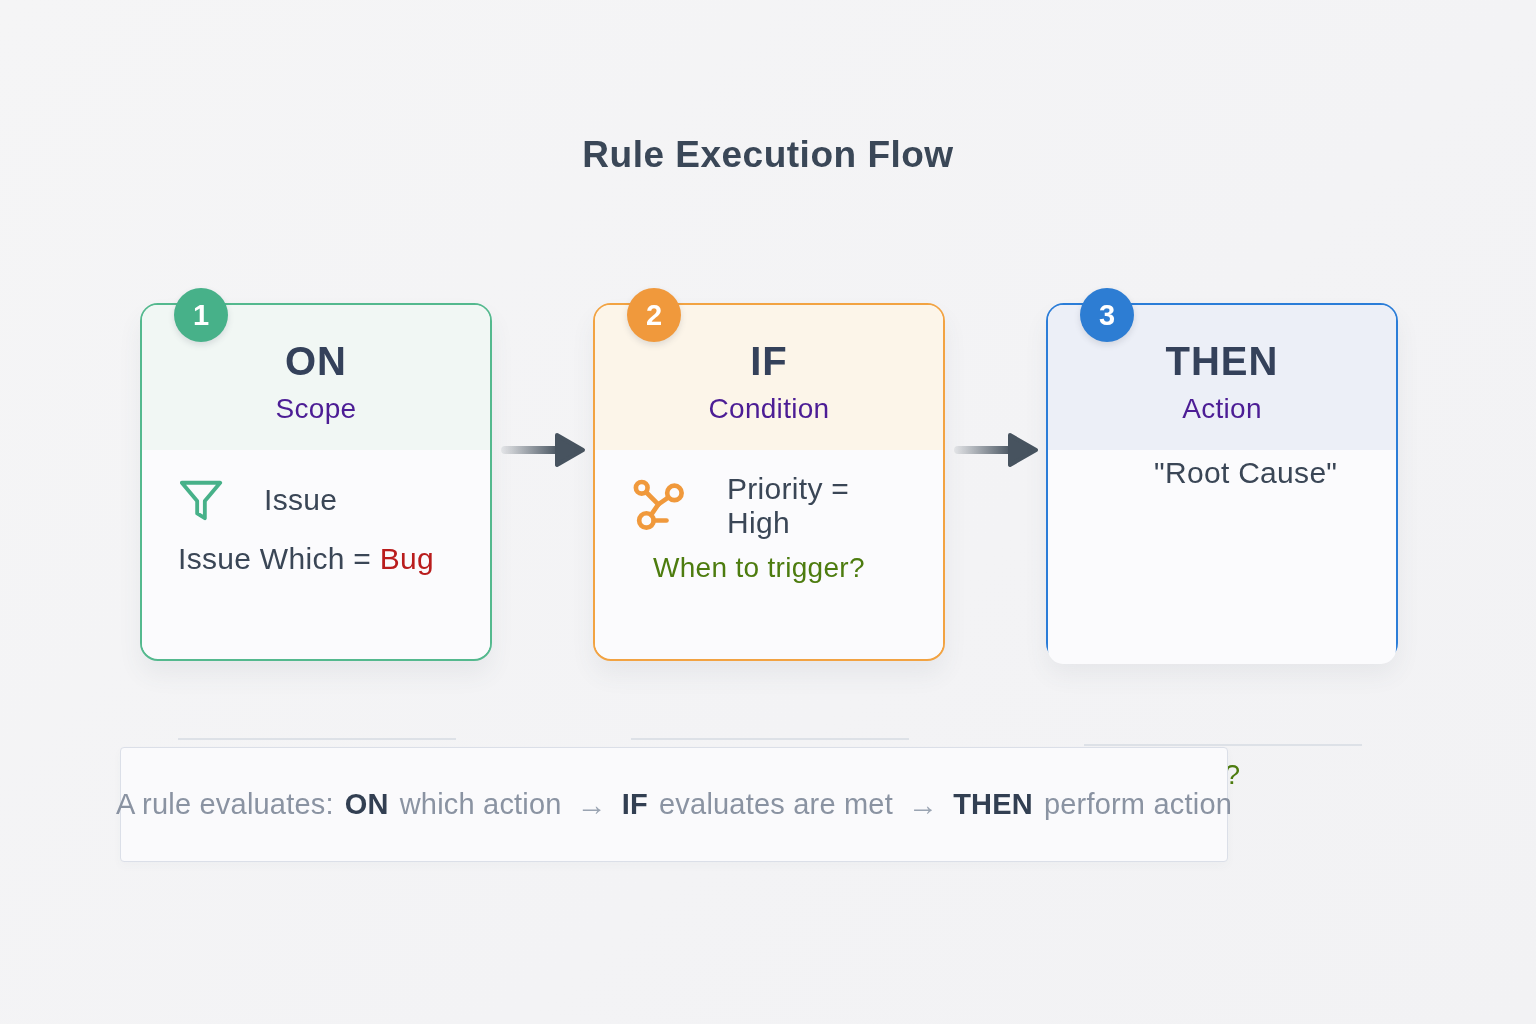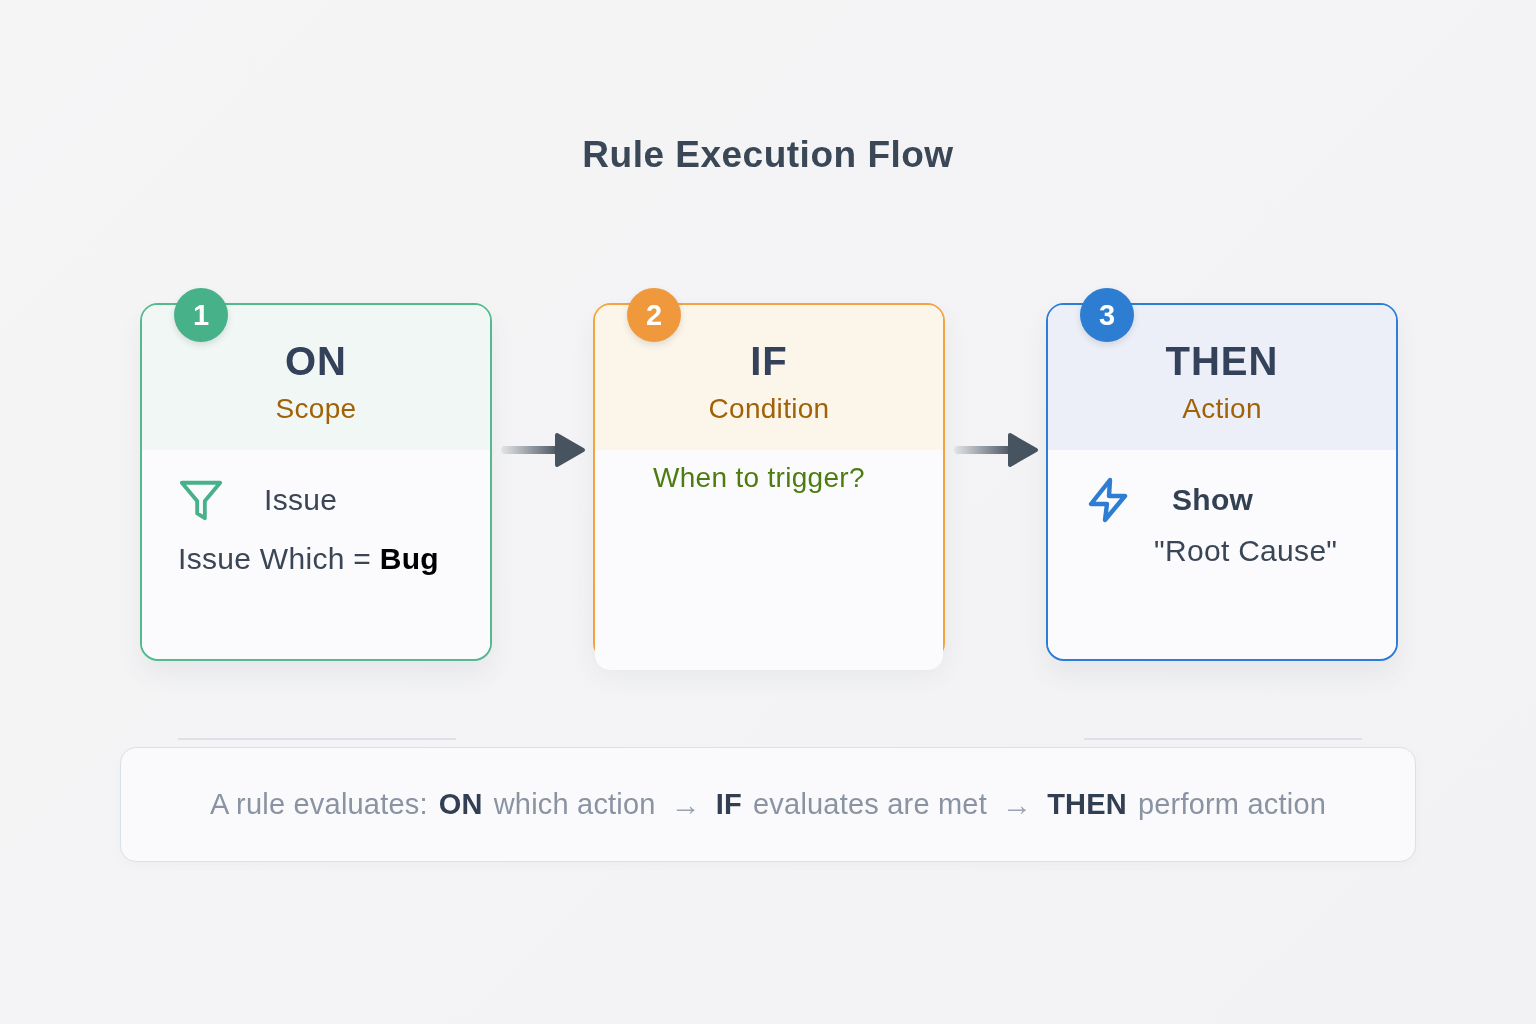--- a/index.html
+++ b/index.html
@@ -77,21 +77,21 @@
     font-size: 40px;
     font-weight: 700;
     color: #34415a;
     letter-spacing: 1px;
     line-height: 46px;
   }
   .card-subtitle {
     margin-top: 9px;
     font-size: 28px;
     font-weight: 400;
-    color: #a16207;
+    color: #4c1d95;
     letter-spacing: 0.3px;
   }
 
   .card-body {
     position: relative;
     height: 208px;
     padding: 0 36px;
     border-radius: 0 0 15px 15px;
     background: #fbfbfd;
   }
@@ -109,21 +109,21 @@
     letter-spacing: 0.3px;
   }
   .primary-text.bold { font-weight: 700; color: #333f52; }
 
   .detail-line {
     margin-top: 14px;
     font-size: 30px;
     color: #3a4656;
     letter-spacing: 0.3px;
   }
-  .detail-line .bold { font-weight: 700; color: #000000; }
+  .detail-line .bold { font-weight: 400; color: #b91c1c; }
   .c-blue .detail-line { margin-left: 70px; margin-top: 6px; }
   .c-orange .question.above { margin-top: 12px; margin-left: 22px; }
 
   .divider {
     position: absolute;
     left: 36px;
     right: 34px;
     top: 288px;
     height: 1.5px;
     background: #dde1e7;
@@ -147,25 +147,25 @@
     height: 40px;
   }
   .flow-arrow.a1 { left: 499px; }
   .flow-arrow.a2 { left: 952px; }
 
   
   .summary-bar {
     position: absolute;
     left: 120px;
     top: 747px;
-    width: 1296px;
+    width: 1108px;
     height: 115px;
     background: #fafafc;
     border: 1.5px solid #dbdfe8;
-    border-radius: 16px;
+    border-radius: 4px;
     display: flex;
     align-items: center;
     justify-content: center;
     gap: 11px;
     box-shadow: 0 4px 10px rgba(70,80,100,0.03);
   }
   .seg { font-size: 29px; letter-spacing: 0.2px; white-space: pre; }
   .seg.muted  { color: #8a93a2; }
   .seg.strong { color: #323f52; font-weight: 700; }
   .seg.arrow  { color: #9aa4b2; font-size: 30px; padding: 0 4px; }
@@ -211,20 +211,34 @@
     <path d="M58 5 L84 20 L58 35 Z" fill="#47535f" stroke="#47535f" stroke-width="4" stroke-linejoin="round"></path>
   </svg>
 
   <div class="card c-orange">
     <div class="badge">2</div>
     <div class="card-header">
       <div class="card-keyword">IF</div>
       <div class="card-subtitle">Condition</div>
     </div>
     <div class="card-body">
+      <div class="primary-row">
+        <span class="icon-box">
+          <svg width="56" height="56" viewBox="0 0 24 24" fill="none" stroke="#f0993c" stroke-width="2" stroke-linecap="round" stroke-linejoin="round">
+            <circle cx="4.6" cy="4.2" r="2.5"></circle>
+            <circle cx="18.6" cy="6.4" r="3.1"></circle>
+            <circle cx="6.6" cy="18.2" r="3.1"></circle>
+            <line x1="6.5" y1="6.1" x2="11.7" y2="11.3"></line>
+            <line x1="11.7" y1="11.3" x2="15.9" y2="8.4"></line>
+            <line x1="11.7" y1="11.3" x2="8.7" y2="15.7"></line>
+            <line x1="9.8" y1="18.2" x2="15.2" y2="18.2"></line>
+          </svg>
+        </span>
+        <span class="primary-text">Priority = High</span>
+      </div>
       <div class="question above">When to trigger?</div>
       <div class="divider"></div>
     </div>
   </div>
 
   <svg class="flow-arrow a2" viewBox="0 0 92 40">
     <defs>
       <linearGradient id="arrowGrad2" x1="0" y1="0" x2="1" y2="0">
         <stop offset="0" stop-color="#47535f" stop-opacity="0.08"></stop>
         <stop offset="1" stop-color="#47535f" stop-opacity="1"></stop>
@@ -234,28 +248,20 @@
     <path d="M58 5 L84 20 L58 35 Z" fill="#47535f" stroke="#47535f" stroke-width="4" stroke-linejoin="round"></path>
   </svg>
 
   <div class="card c-blue">
     <div class="badge">3</div>
     <div class="card-header">
       <div class="card-keyword">THEN</div>
       <div class="card-subtitle">Action</div>
     </div>
     <div class="card-body">
-      <div class="primary-row">
-        <span class="icon-box">
-          <svg width="48" height="48" viewBox="0 0 24 24" fill="none" stroke="#2d7dd3" stroke-width="2.2" stroke-linecap="round" stroke-linejoin="round">
-            <polygon points="13 2 3.5 14 11.5 14 10.5 22 20.5 10 12.5 10 13 2"></polygon>
-          </svg>
-        </span>
-        <span class="primary-text bold">Show</span>
-      </div>
       <div class="detail-line">"Root Cause"</div>
       <div class="divider"></div>
       <div class="question below">What to do?</div>
     </div>
   </div>
 
   <div class="summary-bar">
     <span class="seg muted">A rule evaluates:</span>
     <span class="seg strong">ON</span>
     <span class="seg muted">which action</span>

